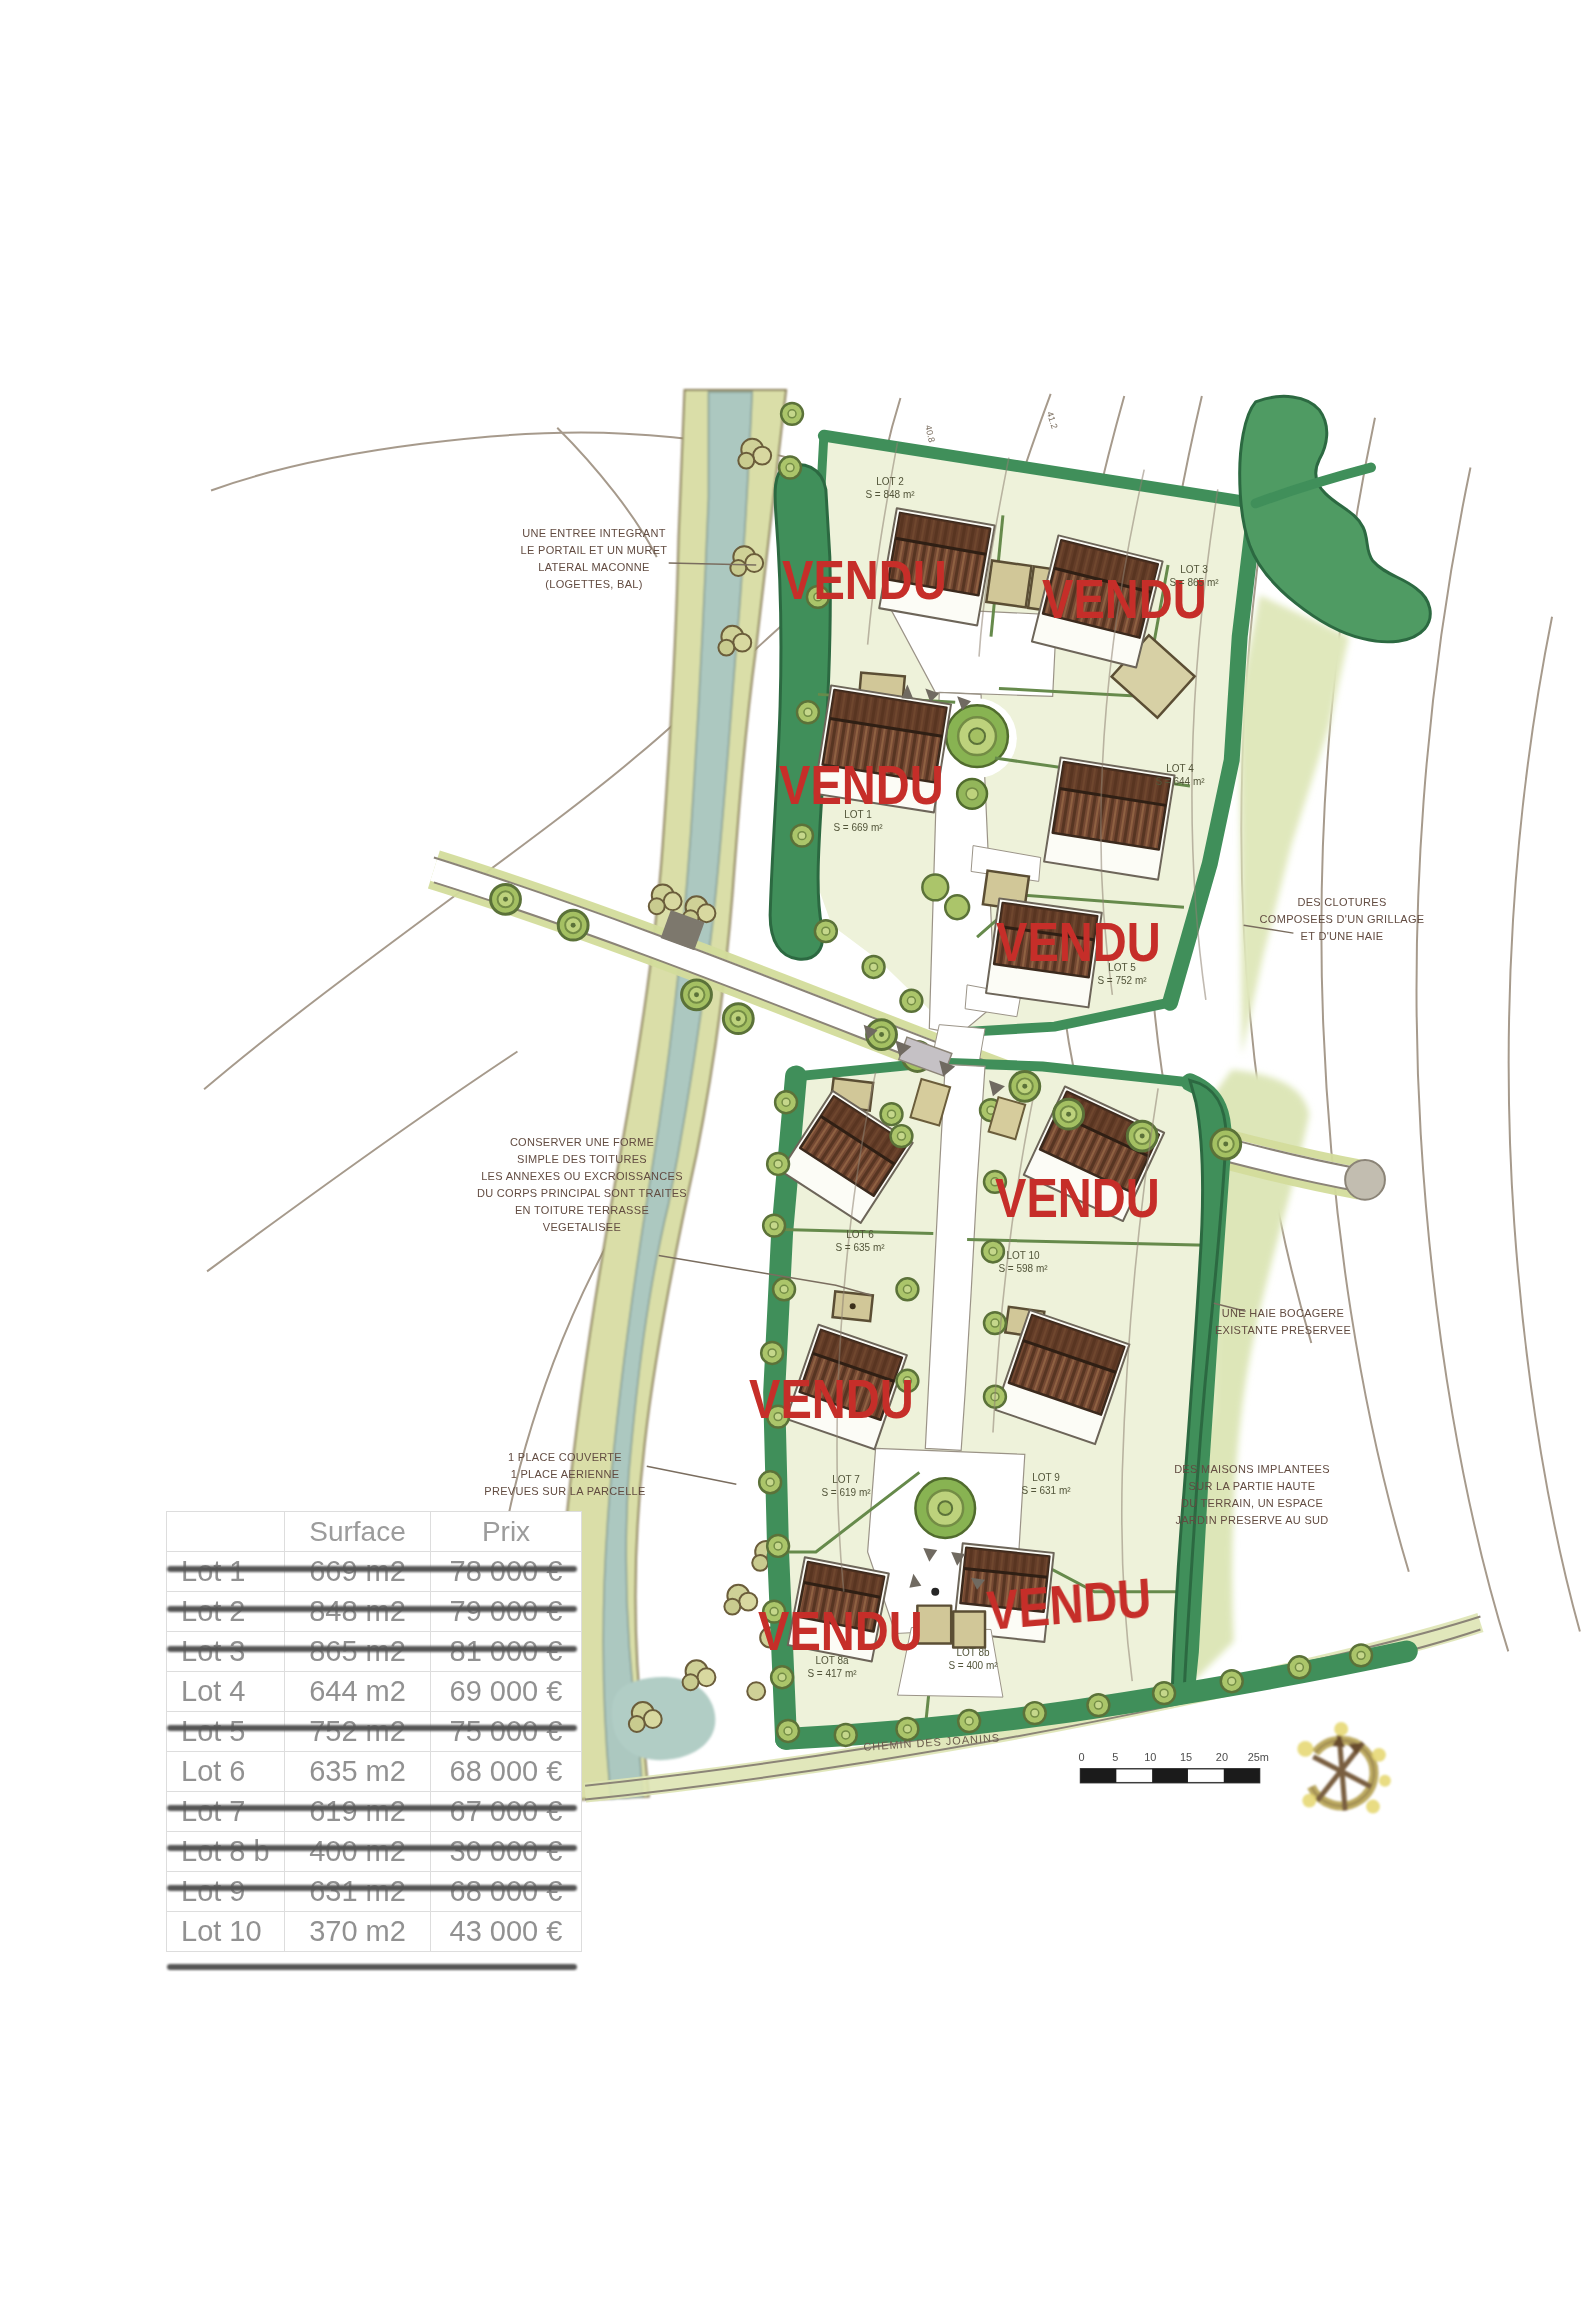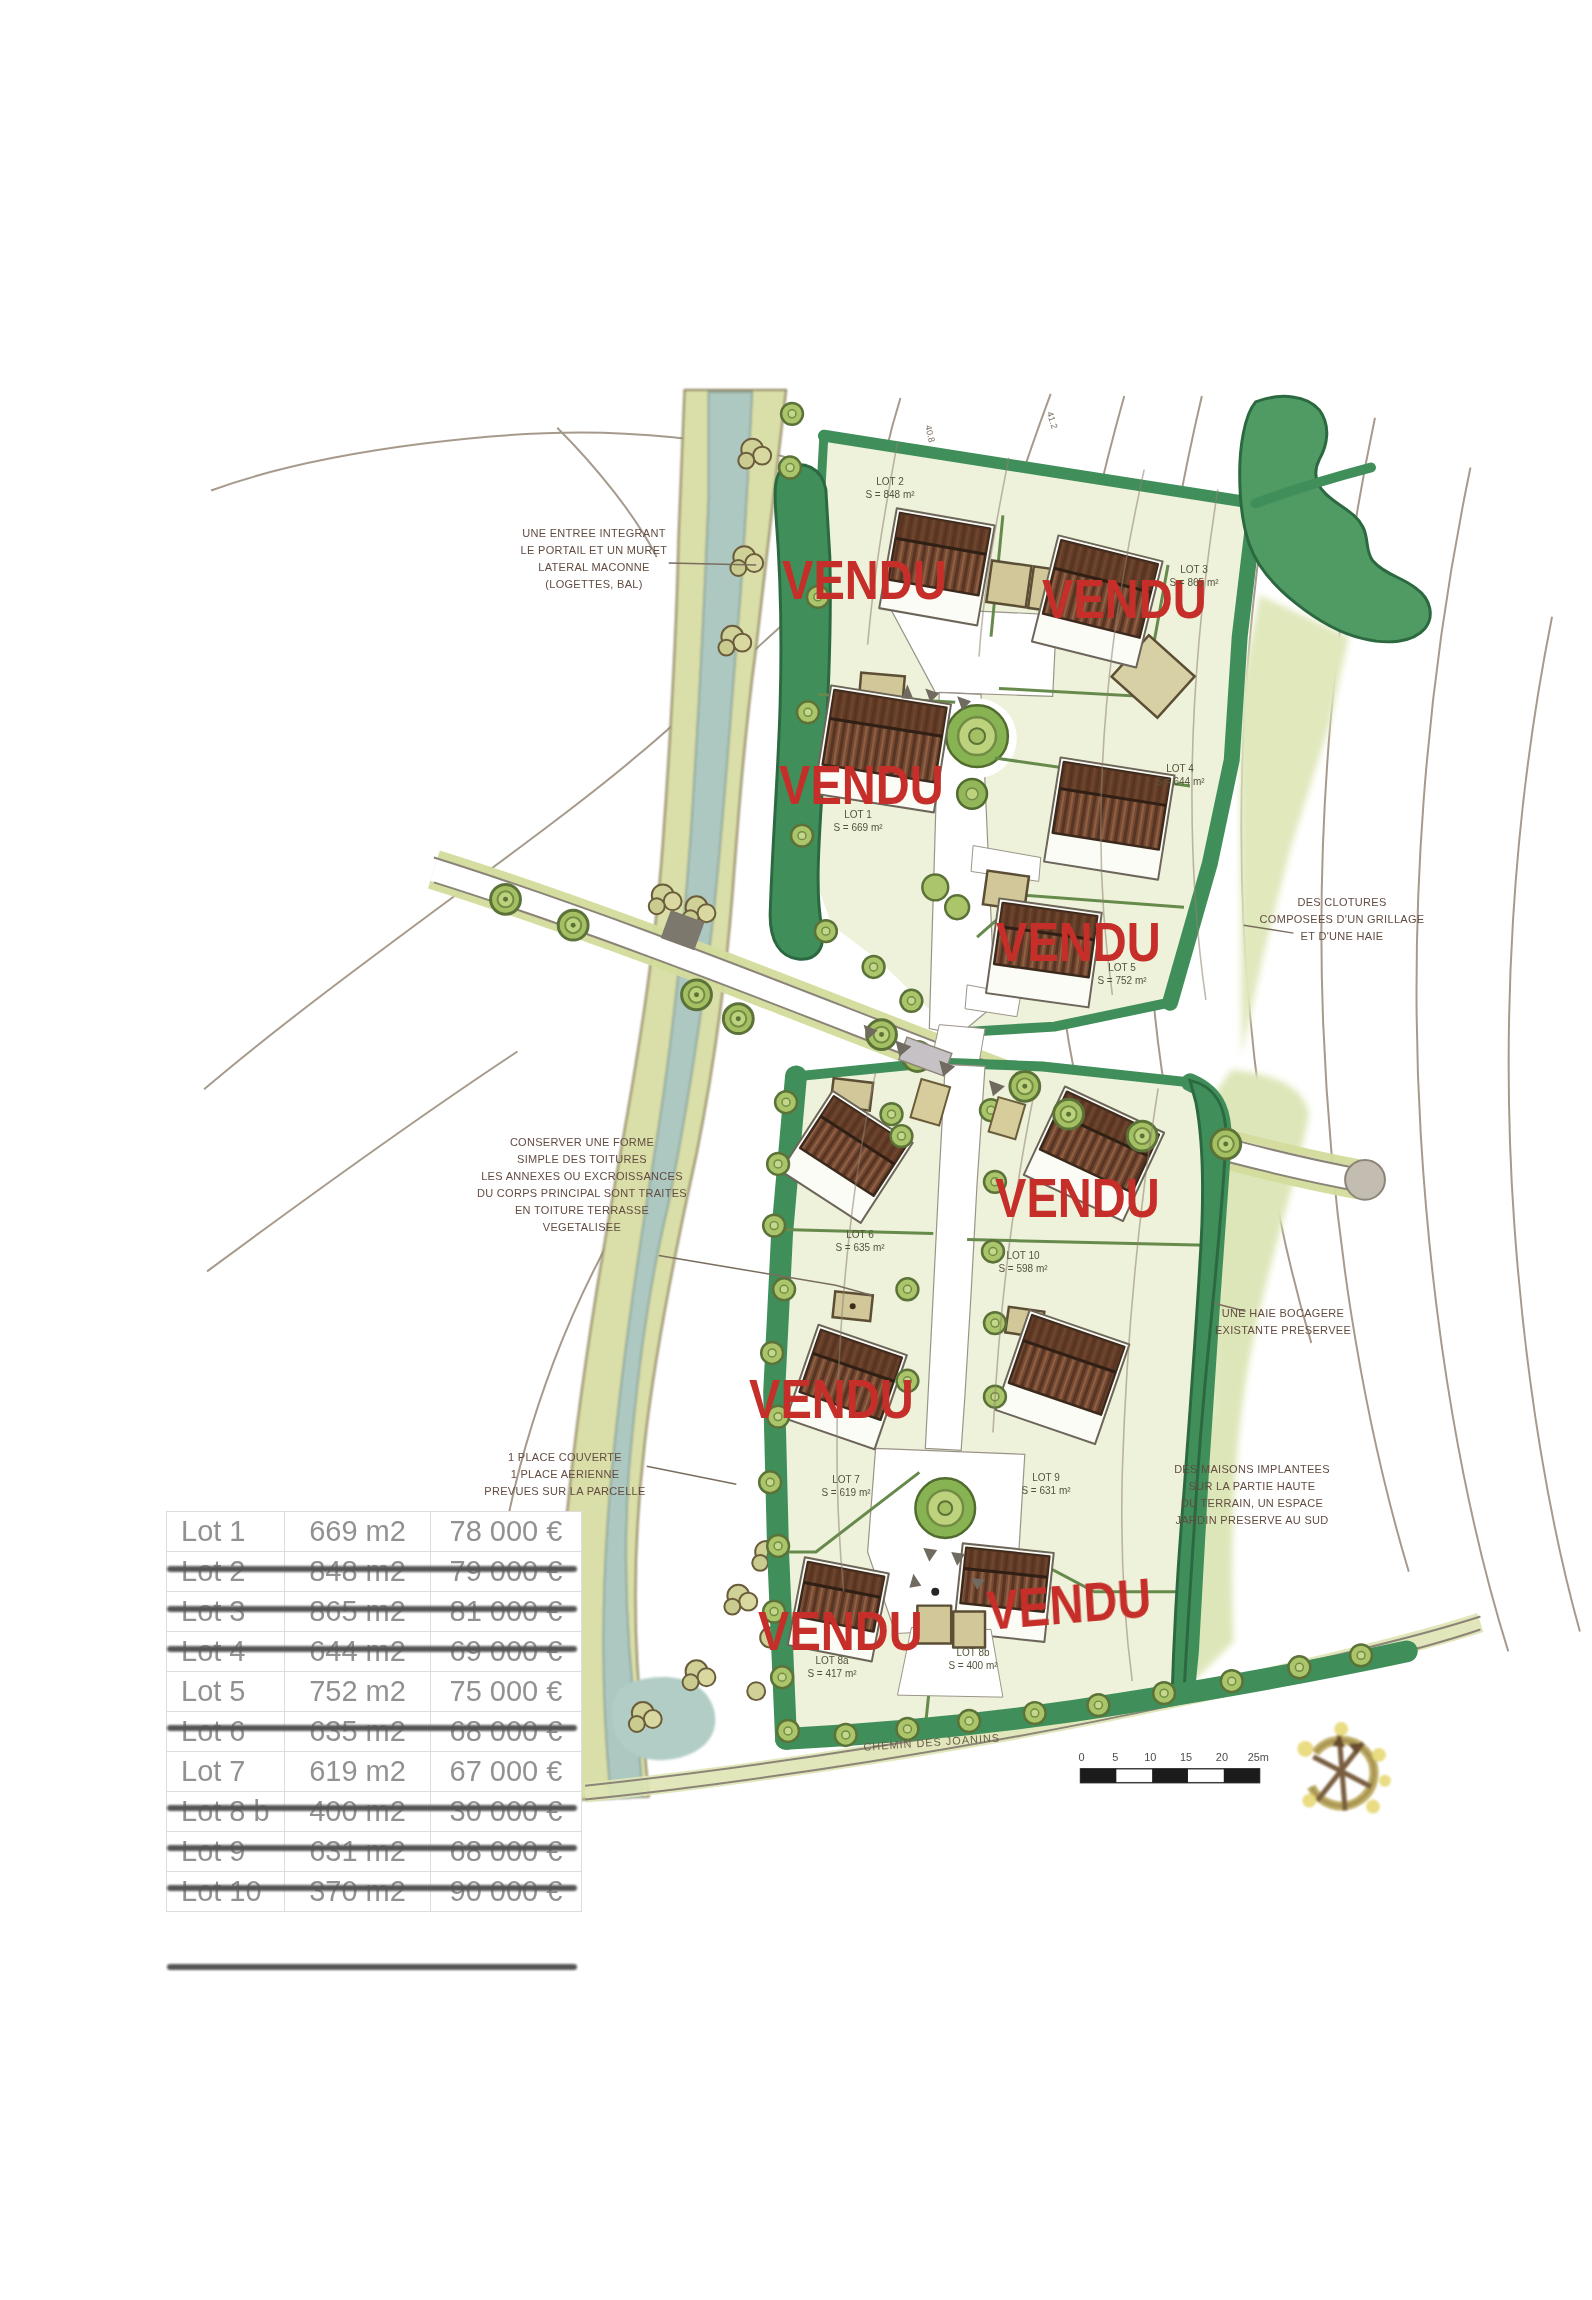--- a/index.html
+++ b/index.html
@@ -391,20 +391,25 @@
     <path d="M1252,1318 L1220,1310"></path>
   </g>
   <text x="930" y="428" font-size="9" fill="#7a6a58" transform="rotate(78 930 428)">40.8</text>
   <text x="1052" y="415" font-size="9" fill="#7a6a58" transform="rotate(72 1052 415)">41.2</text>
 
   <text x="868" y="1760" font-size="11" fill="#6b5a45" transform="rotate(-4 868 1760)" letter-spacing="1">CHEMIN DES JOANINS</text>
 </svg>
 
 <table id="tbl" cellspacing="0">
   <tbody>
+        <tr class="hd">
+          <td></td>
+          <td class="hd">Surface</td>
+          <td class="hd">Prix</td>
+        </tr>
   <tr>
           <td>Lot 1</td>
           <td>669 m2</td>
           <td>78 000 €</td>
         </tr>
   <tr>
           <td>Lot 2</td>
           <td>848 m2</td>
           <td>79 000 €</td>
         </tr>
@@ -439,21 +444,21 @@
           <td>30 000 €</td>
         </tr>
   <tr>
           <td>Lot 9</td>
           <td>631 m2</td>
           <td>68 000 €</td>
         </tr>
   <tr>
           <td>Lot 10</td>
           <td>370 m2</td>
-          <td>90 000 €</td>
+          <td>43 000 €</td>
         </tr>
 </tbody>
     </table>
 
 <div class="strike" style="top:1566px;"></div>
 <div class="strike" style="top:1606px;"></div>
 <div class="strike" style="top:1646px;"></div>
 <div class="strike" style="top:1725px;"></div>
 <div class="strike" style="top:1805px;"></div>
 <div class="strike" style="top:1845px;"></div>

